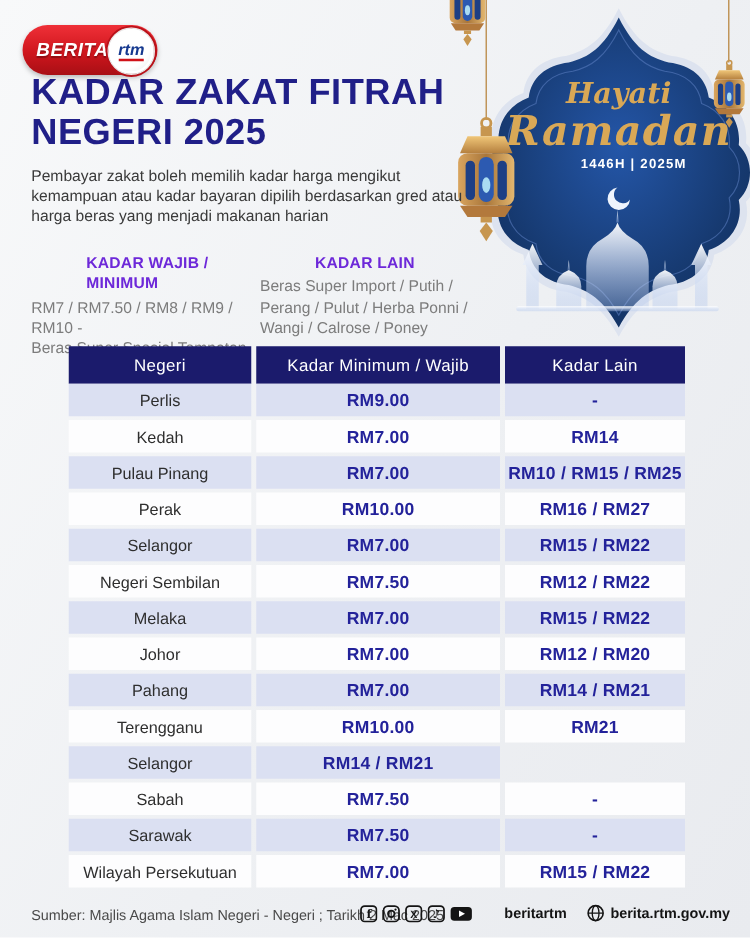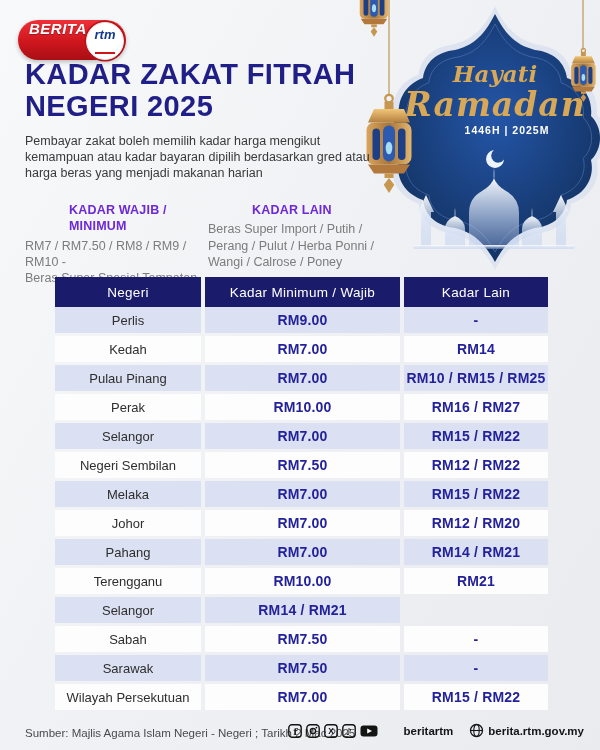--- a/index.html
+++ b/index.html
@@ -4,30 +4,30 @@
 <style>
   html,body{margin:0;padding:0;}
   body{
     width:600px;height:750px;position:relative;overflow:hidden;
     font-family:"Liberation Sans","DejaVu Sans",sans-serif;
     background:linear-gradient(120deg,#f8f9fa 0%,#eef0f3 55%,#e9ebef 100%);
   }
   
   .logo{position:absolute;left:18px;top:20px;width:108px;height:40px;
     background:linear-gradient(180deg,#ef3038 0%,#cf161d 55%,#a80f15 100%);
-    border-radius:22px;display:flex;align-items:flex-start;z-index:3;
+    border-radius:22px;display:flex;align-items:center;z-index:3;
     box-shadow:0 2px 4px rgba(0,0,0,.25);}
   .logo .berita{color:#fff;font-weight:bold;font-style:italic;font-size:15px;
     letter-spacing:.5px;padding-left:11px;text-shadow:0 1px 1px rgba(0,0,0,.3);}
   .logo .rtm-circle{position:absolute;right:2px;top:2px;width:36px;height:36px;border-radius:50%;
     background:radial-gradient(circle at 35% 30%,#ffffff 60%,#dfe3e8 100%);
     border:1.5px solid #e8e8e8;display:flex;align-items:center;justify-content:center;
     box-shadow:inset 0 0 0 2px #fff,0 0 0 1.5px #b8121a;}
   .logo .rtm{color:#16398f;font-weight:bold;font-style:italic;font-size:13px;
-    border-bottom:2px solid #d01219;line-height:1;padding-bottom:11px;}
+    border-bottom:2px solid #d01219;line-height:1;padding-bottom:1px;}
   
   .page-title{position:absolute;left:25px;top:58px;width:380px;z-index:2;
     color:#201f88;font-weight:bold;font-size:29px;line-height:1.12;letter-spacing:.4px;}
   .intro{position:absolute;left:25px;top:133px;width:348px;z-index:2;
     color:#3a3a3a;font-size:12.5px;line-height:1.28;}
   .kadar-block{position:absolute;top:202px;z-index:2;font-size:12.5px;line-height:1.3;}
   .kadar-block.left{left:25px;width:180px;}
   .kadar-block.right{left:208px;width:178px;}
   .kadar-heading{color:#6d28d9;font-weight:bold;margin-bottom:3px;letter-spacing:.2px;margin-left:44px;}
   .kadar-text{color:#7c7c7c;}

